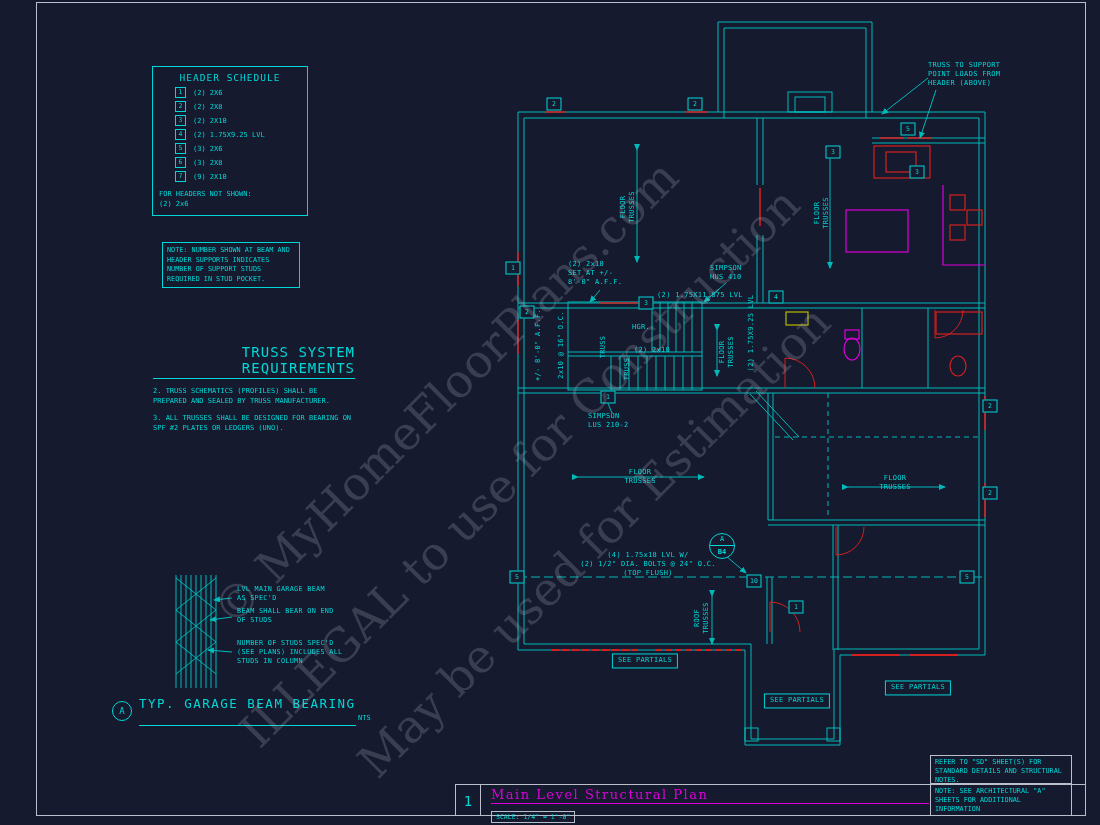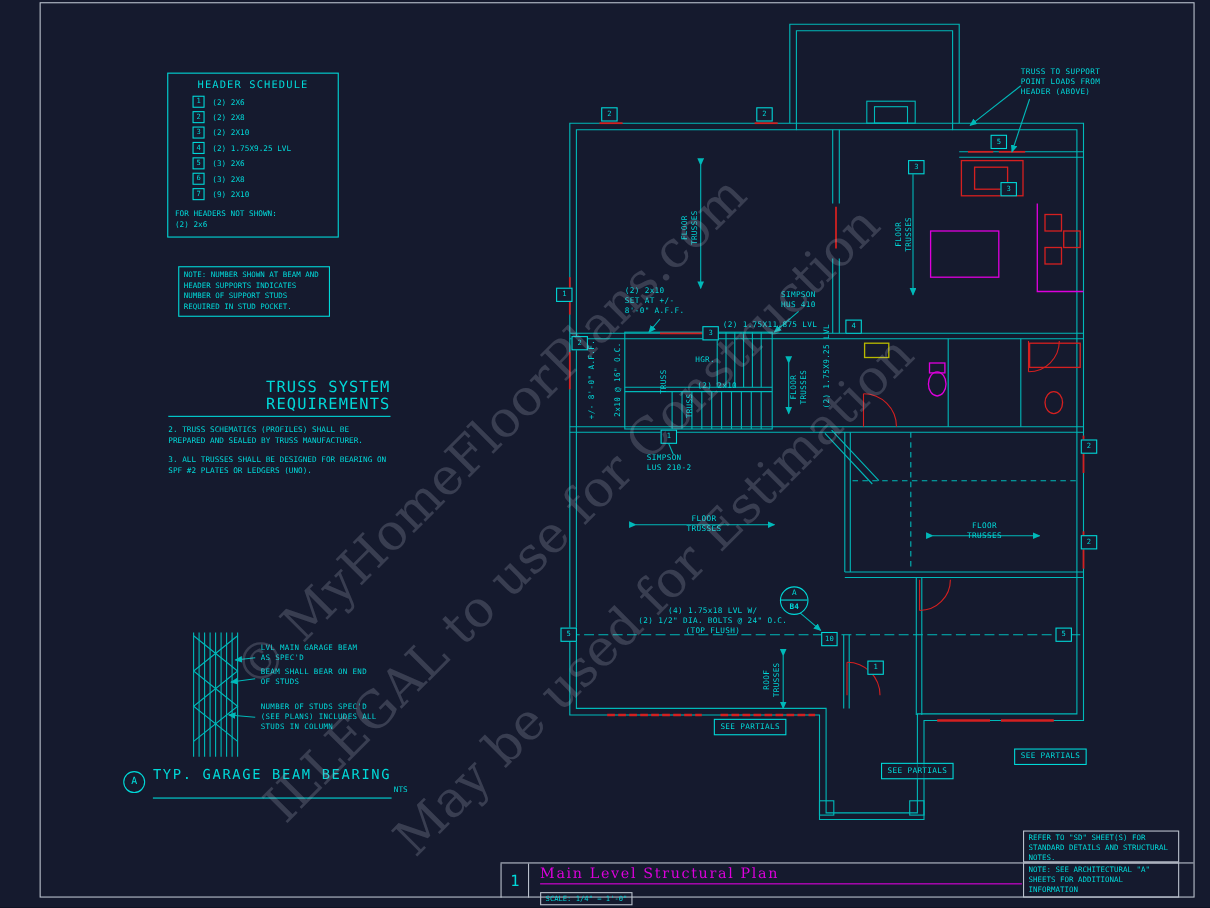--- a/index.html
+++ b/index.html
@@ -29,21 +29,21 @@
     padding:3px 4px;font-size:6.8px;line-height:1.4;}
   .truss-req{position:absolute;left:153px;top:344px;width:202px;}
   .tr-title{font-size:14px;letter-spacing:1px;border-bottom:1px solid var(--cy);
     display:inline-block;padding-bottom:2px;margin-bottom:8px;text-align:right;}
   .tr-item{font-size:7px;line-height:1.38;margin-bottom:8px;}
 
   
   .plan-label{position:absolute;font-size:7px;line-height:1.3;letter-spacing:.3px;
     white-space:pre-line;text-align:center;color:var(--cy);}
   .plan-label.boxed{border:1px solid var(--cy);padding:2px 5px;white-space:nowrap;
-    background:rgba(21,26,46,.65);margin-left:37px;}
+    background:rgba(21,26,46,.65);}
   .plan-label.ann{font-size:6.8px;}
   .marker{position:absolute;min-width:11px;height:11px;border:1px solid var(--cy);
     font-size:6.5px;line-height:11px;text-align:center;background:var(--bg);padding:0 1px;}
 
   .callout{position:absolute;left:722px;top:546px;width:24px;height:24px;border:1px solid var(--cy);
     border-radius:50%;transform:translate(-50%,-50%);font-size:7px;text-align:center;background:var(--bg);}
   .co-top{height:11px;line-height:11px;border-bottom:1px solid var(--cy);}
   .co-bot{height:11px;line-height:12px;font-weight:bold;}
 
   

